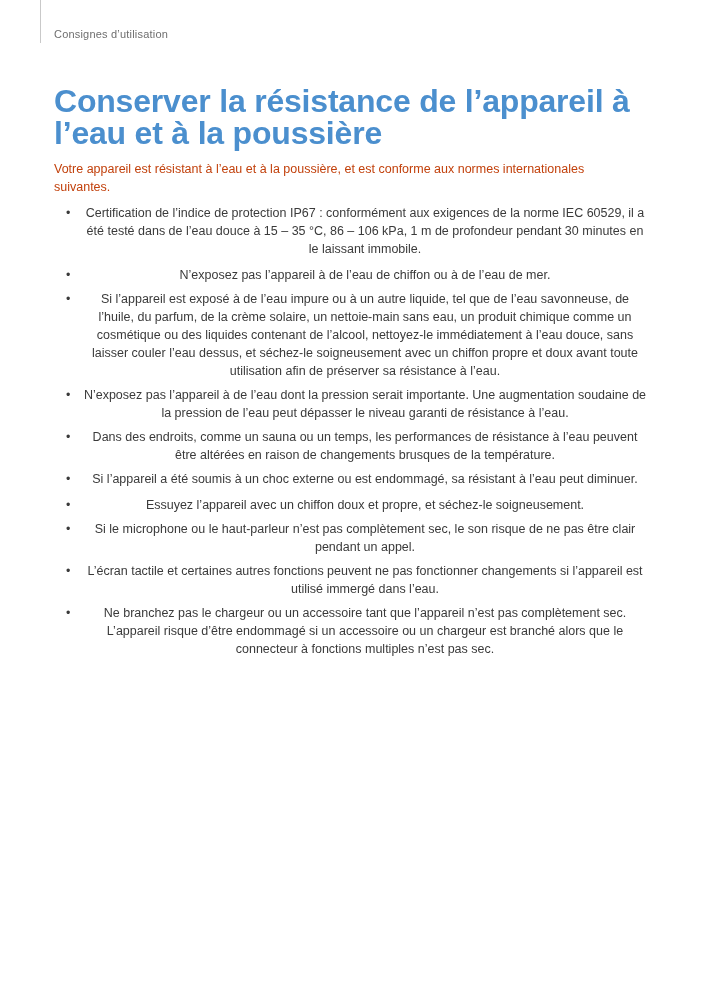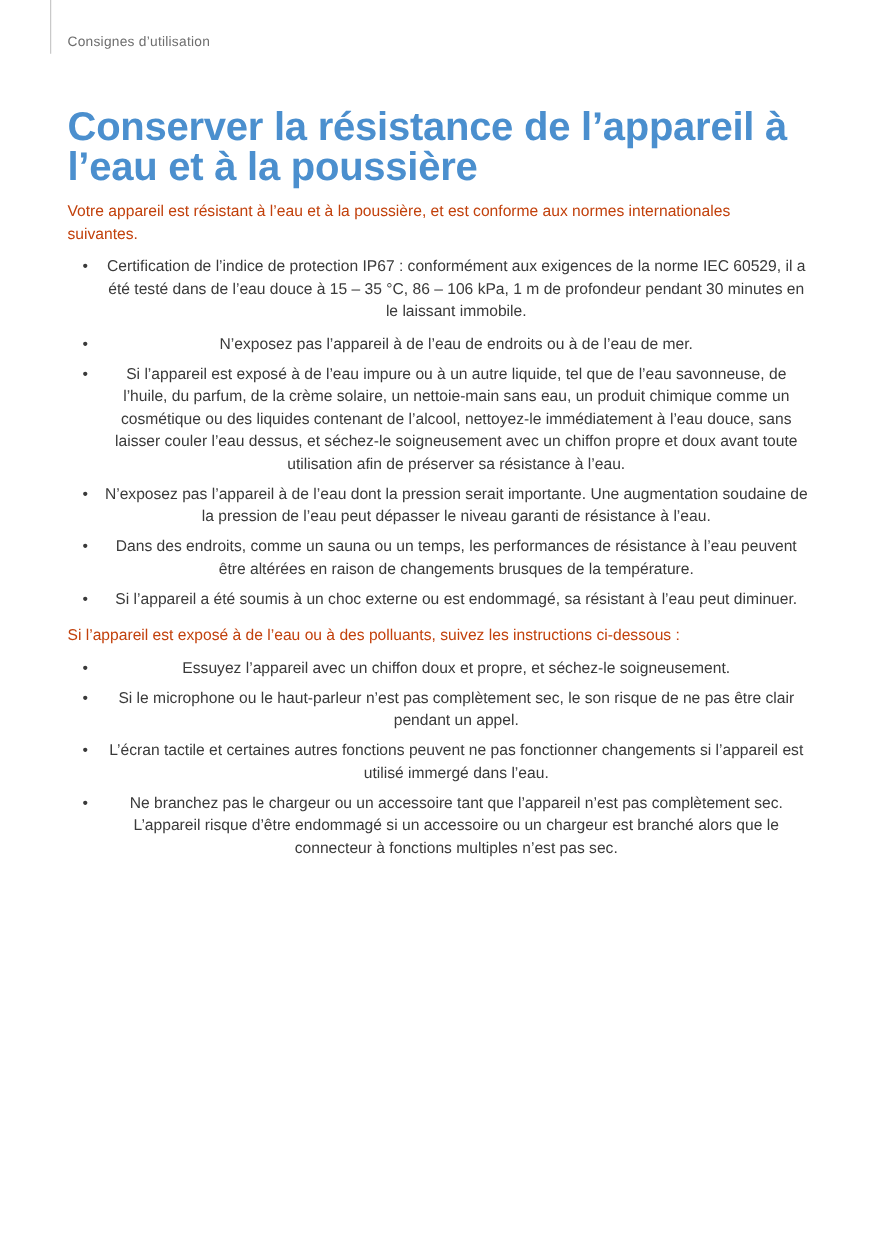--- a/index.html
+++ b/index.html
@@ -109,41 +109,40 @@
       <li>
         <span class="marker">•</span>
         <span class="li-text">Certification de l’indice de protection IP67 : conformément aux exigences de la norme IEC 60529, il a été testé dans de l’eau douce à 15 – 35 °C, 86 – 106 kPa, 1 m de profondeur pendant 30 minutes en le laissant immobile.</span>
       </li>
     </ul>
 
 
     <ul class="doc-list">
       <li>
         <span class="marker">•</span>
-        <span class="li-text">N’exposez pas l’appareil à de l’eau de endroits ou à de l’eau de mer.</span>
+        <span class="li-text">N’exposez pas l’appareil à de l’eau de chiffon ou à de l’eau de mer.</span>
       </li>
       <li>
         <span class="marker">•</span>
         <span class="li-text">Si l’appareil est exposé à de l’eau impure ou à un autre liquide, tel que de l’eau savonneuse, de l’huile, du parfum, de la crème solaire, un nettoie-main sans eau, un produit chimique comme un cosmétique ou des liquides contenant de l’alcool, nettoyez-le immédiatement à l’eau douce, sans laisser couler l’eau dessus, et séchez-le soigneusement avec un chiffon propre et doux avant toute utilisation afin de préserver sa résistance à l’eau.</span>
       </li>
       <li>
         <span class="marker">•</span>
         <span class="li-text">N’exposez pas l’appareil à de l’eau dont la pression serait importante. Une augmentation soudaine de la pression de l’eau peut dépasser le niveau garanti de résistance à l’eau.</span>
       </li>
       <li>
         <span class="marker">•</span>
         <span class="li-text">Dans des endroits, comme un sauna ou un temps, les performances de résistance à l’eau peuvent être altérées en raison de changements brusques de la température.</span>
       </li>
       <li>
         <span class="marker">•</span>
         <span class="li-text">Si l’appareil a été soumis à un choc externe ou est endommagé, sa résistant à l’eau peut diminuer.</span>
       </li>
     </ul>
 
-    <p class="body-para">Si l’appareil est exposé à de l’eau ou à des polluants, suivez les instructions ci-dessous :</p>
 
     <ul class="doc-list">
       <li>
         <span class="marker">•</span>
         <span class="li-text">Essuyez l’appareil avec un chiffon doux et propre, et séchez-le soigneusement.</span>
       </li>
       <li>
         <span class="marker">•</span>
         <span class="li-text">Si le microphone ou le haut-parleur n’est pas complètement sec, le son risque de ne pas être clair pendant un appel.</span>
       </li>

